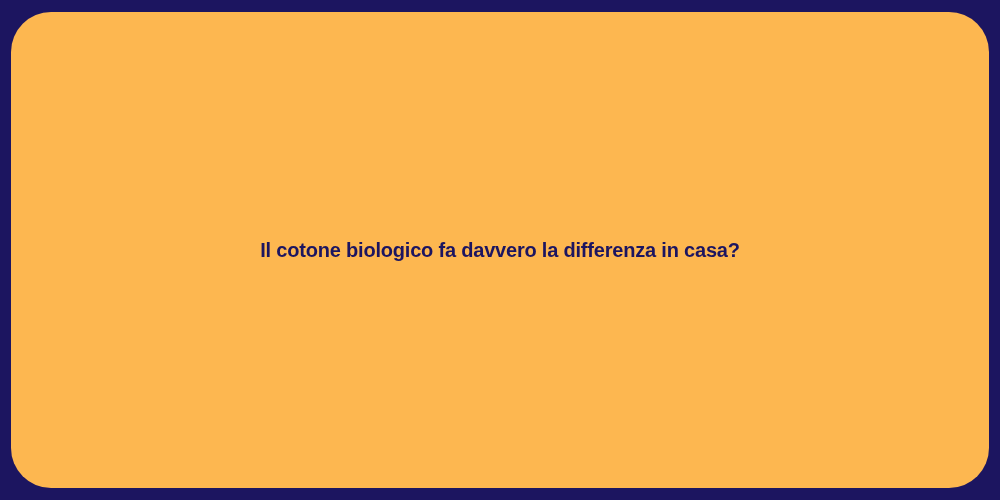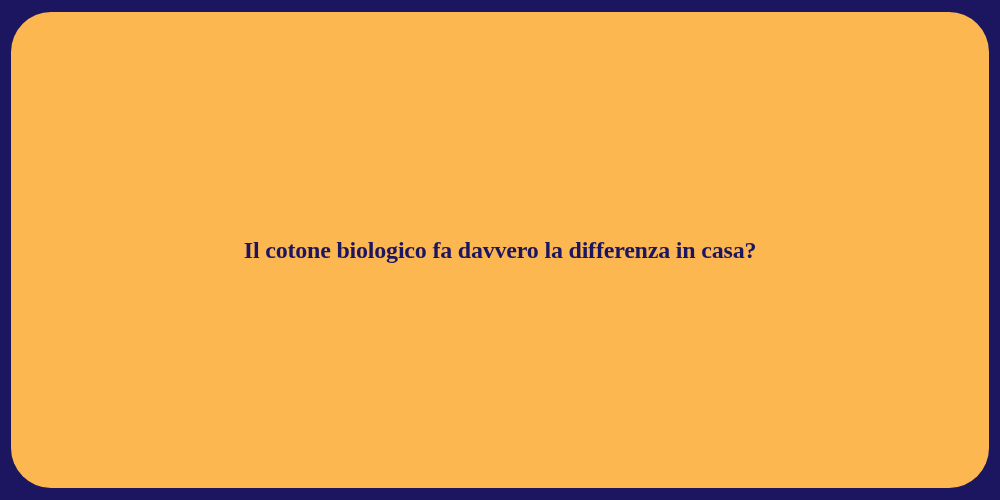--- a/index.html
+++ b/index.html
@@ -32,22 +32,22 @@
     border-radius: 40px;
     display: flex;
     align-items: center;
     justify-content: center;
     box-sizing: border-box;
   }
   #headline {
     margin: 6px;
     padding: 0 40px;
     color: #1c1560;
-    font-family: Liberation Serif, serif;
-    font-size: 24px;
+    font-family: Liberation Sans, sans-serif;
+    font-size: 20px;
     font-weight: bold;
     letter-spacing: -0.2px;
     line-height: 1.25;
     text-align: center;
     white-space: nowrap;
   }
 </style>
 </head>
 <body>
 

